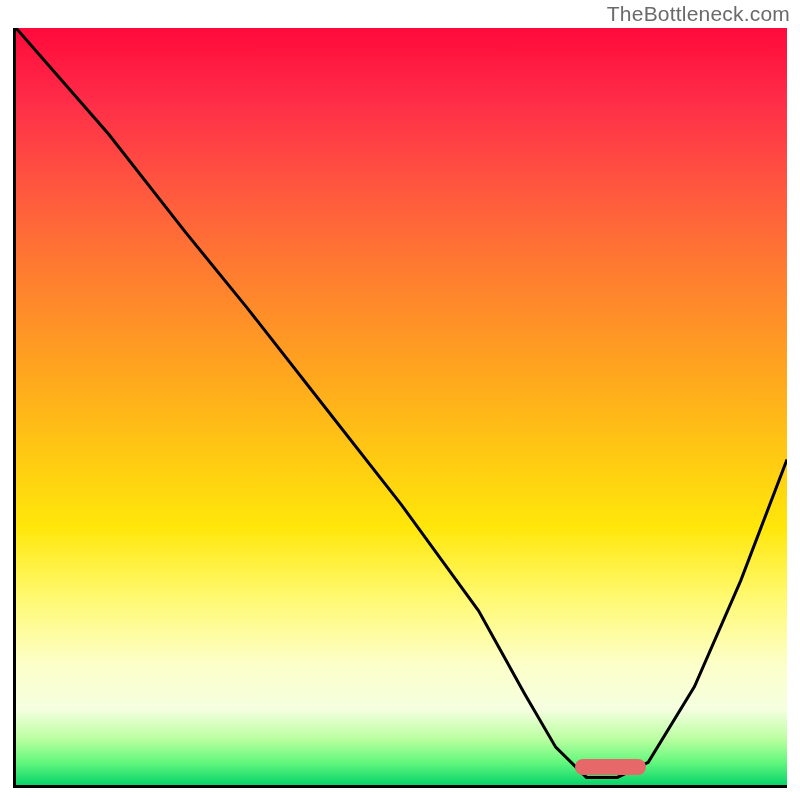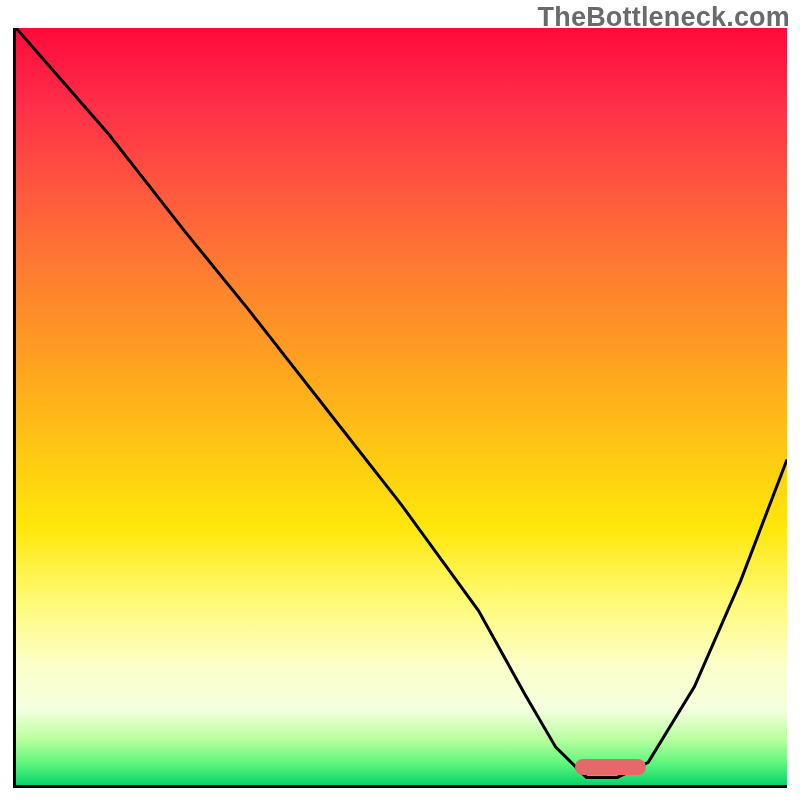--- a/index.html
+++ b/index.html
@@ -8,22 +8,22 @@
     width: 800px;
     height: 800px;
     background: #ffffff;
     font-family: Arial, Helvetica, sans-serif;
     overflow: hidden;
   }
   .watermark {
     position: absolute;
     top: 2px;
     right: 10px;
-    font-size: 27px;
-    font-weight: 700;
+    font-size: 21px;
+    font-weight: 400;
     color: #6a6a6a;
     letter-spacing: 0.2px;
     z-index: 50;
   }
   .plot-frame {
     position: absolute;
     left: 13px;
     top: 28px;
     width: 774px;
     height: 760px;

